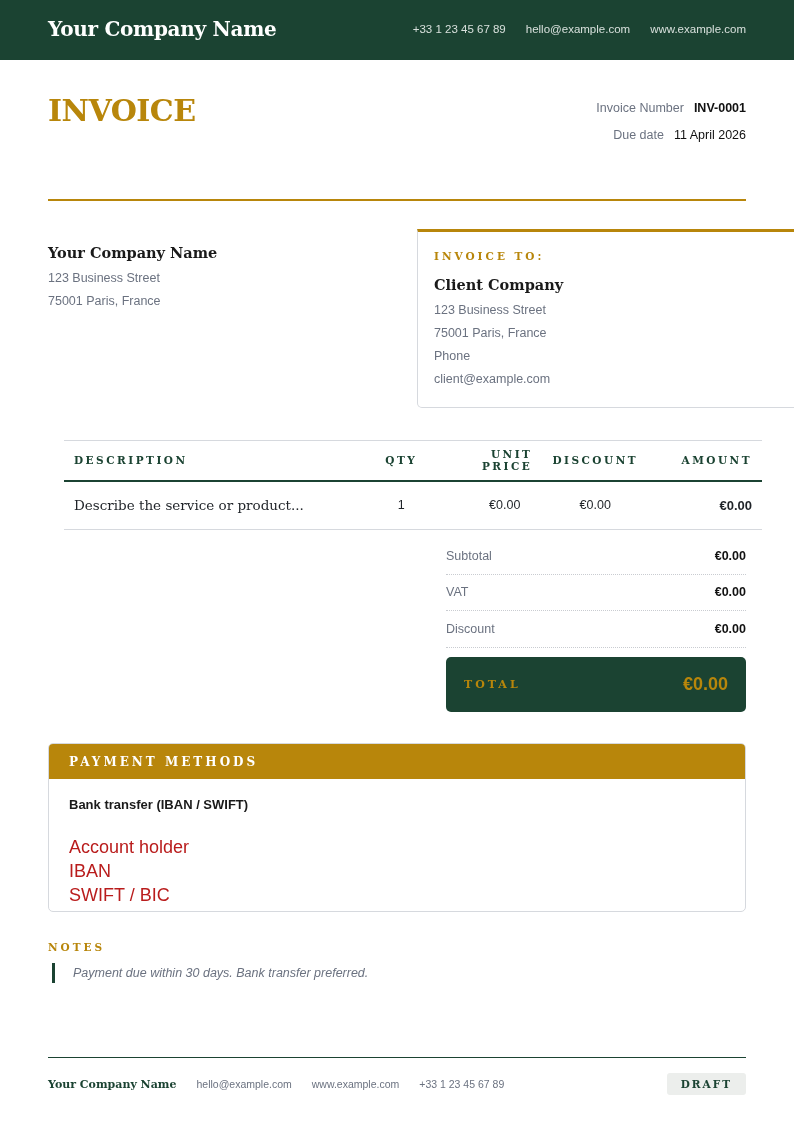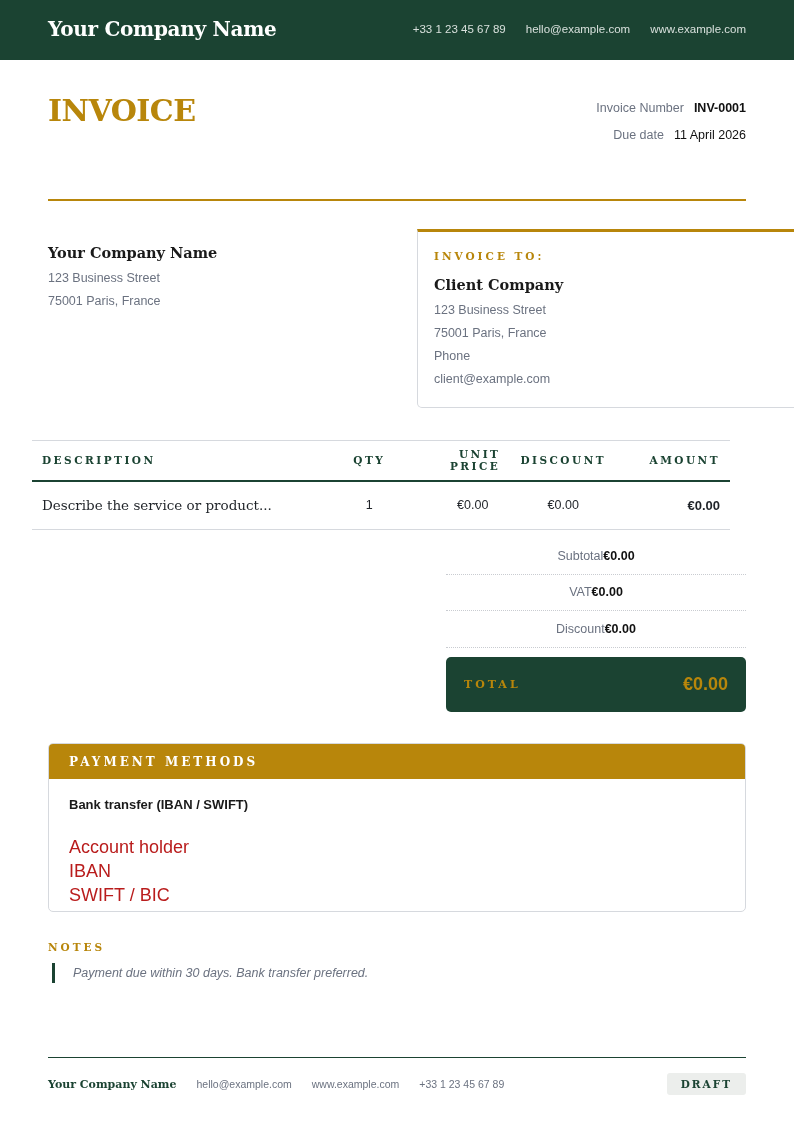--- a/index.html
+++ b/index.html
@@ -25,31 +25,31 @@
   
   .from { position: absolute; left: 48px; top: 230px; width: 340px; }
   .section-label { color: #b8860b; font-size: 10.5px; font-weight: bold; letter-spacing: 3px; }
   .party-name { font-size: 14.5px; font-weight: bold; color: #1a1a1a; margin-top: 14px; }
   .addr { color: #6b7280; font-size: 12.5px; line-height: 23px; margin-top: 6px; }
 
   .to-card { position: absolute; left: 417px; top: 229px; width: 382px; height: 179px; border: 1px solid #d6d9de; border-top: 3px solid #b8860b; border-radius: 0 0 5px 5px; padding: 18px 16px; }
   .to-card .party-name { margin-top: 14px; }
 
   
-  .items { position: absolute; left: 32px; top: 440px; width: 698px; border-collapse: collapse; }
+  .items { position: absolute; left: 64px; top: 440px; width: 698px; border-collapse: collapse; }
   .items th { height: 40px; border-top: 1px solid #d6d9de; border-bottom: 2px solid #1b4332; color: #1b4332; font-size: 10.5px; font-weight: bold; letter-spacing: 2.5px; text-align: left; padding: 0 10px; }
   .items td { height: 49px; border-bottom: 1px solid #d6d9de; font-size: 12.5px; padding: 0 10px; }
   .items .c { text-align: center; }
   .items .r { text-align: right; }
   .items td.desc { font-size: 13.5px; color: #1f2328; }
   .items td.amt { font-weight: bold; font-size: 13px; }
 
   
   .summary { position: absolute; left: 446px; top: 538px; width: 300px; }
-  .sum-row { display: flex; justify-content: center; align-items: center; height: 36.5px; border-bottom: 1px dotted #c9ccd1; font-size: 12.5px; }
+  .sum-row { display: flex; justify-content: space-between; align-items: center; height: 36.5px; border-bottom: 1px dotted #c9ccd1; font-size: 12.5px; }
   .sum-row .label { color: #6b7280; }
   .sum-row .value { color: #111111; font-weight: bold; }
   .total-box { margin-top: 9px; height: 55px; background: #1b4332; border-radius: 5px; display: flex; justify-content: space-between; align-items: center; padding: 0 18px; }
   .total-box .label { color: #b8860b; font-size: 11px; font-weight: bold; letter-spacing: 3px; }
   .total-box .value { color: #b8860b; font-size: 18px; font-weight: bold; }
 
   
   .payment { position: absolute; left: 48px; top: 743px; width: 698px; height: 169px; border: 1px solid #d6d9de; border-radius: 5px; overflow: hidden; }
   .payment .head { height: 35px; background: #b8860b; padding: 0 20px; display: flex; align-items: center; }
   .payment .head span { color: #ffffff; font-size: 12px; font-weight: bold; letter-spacing: 3px; }

